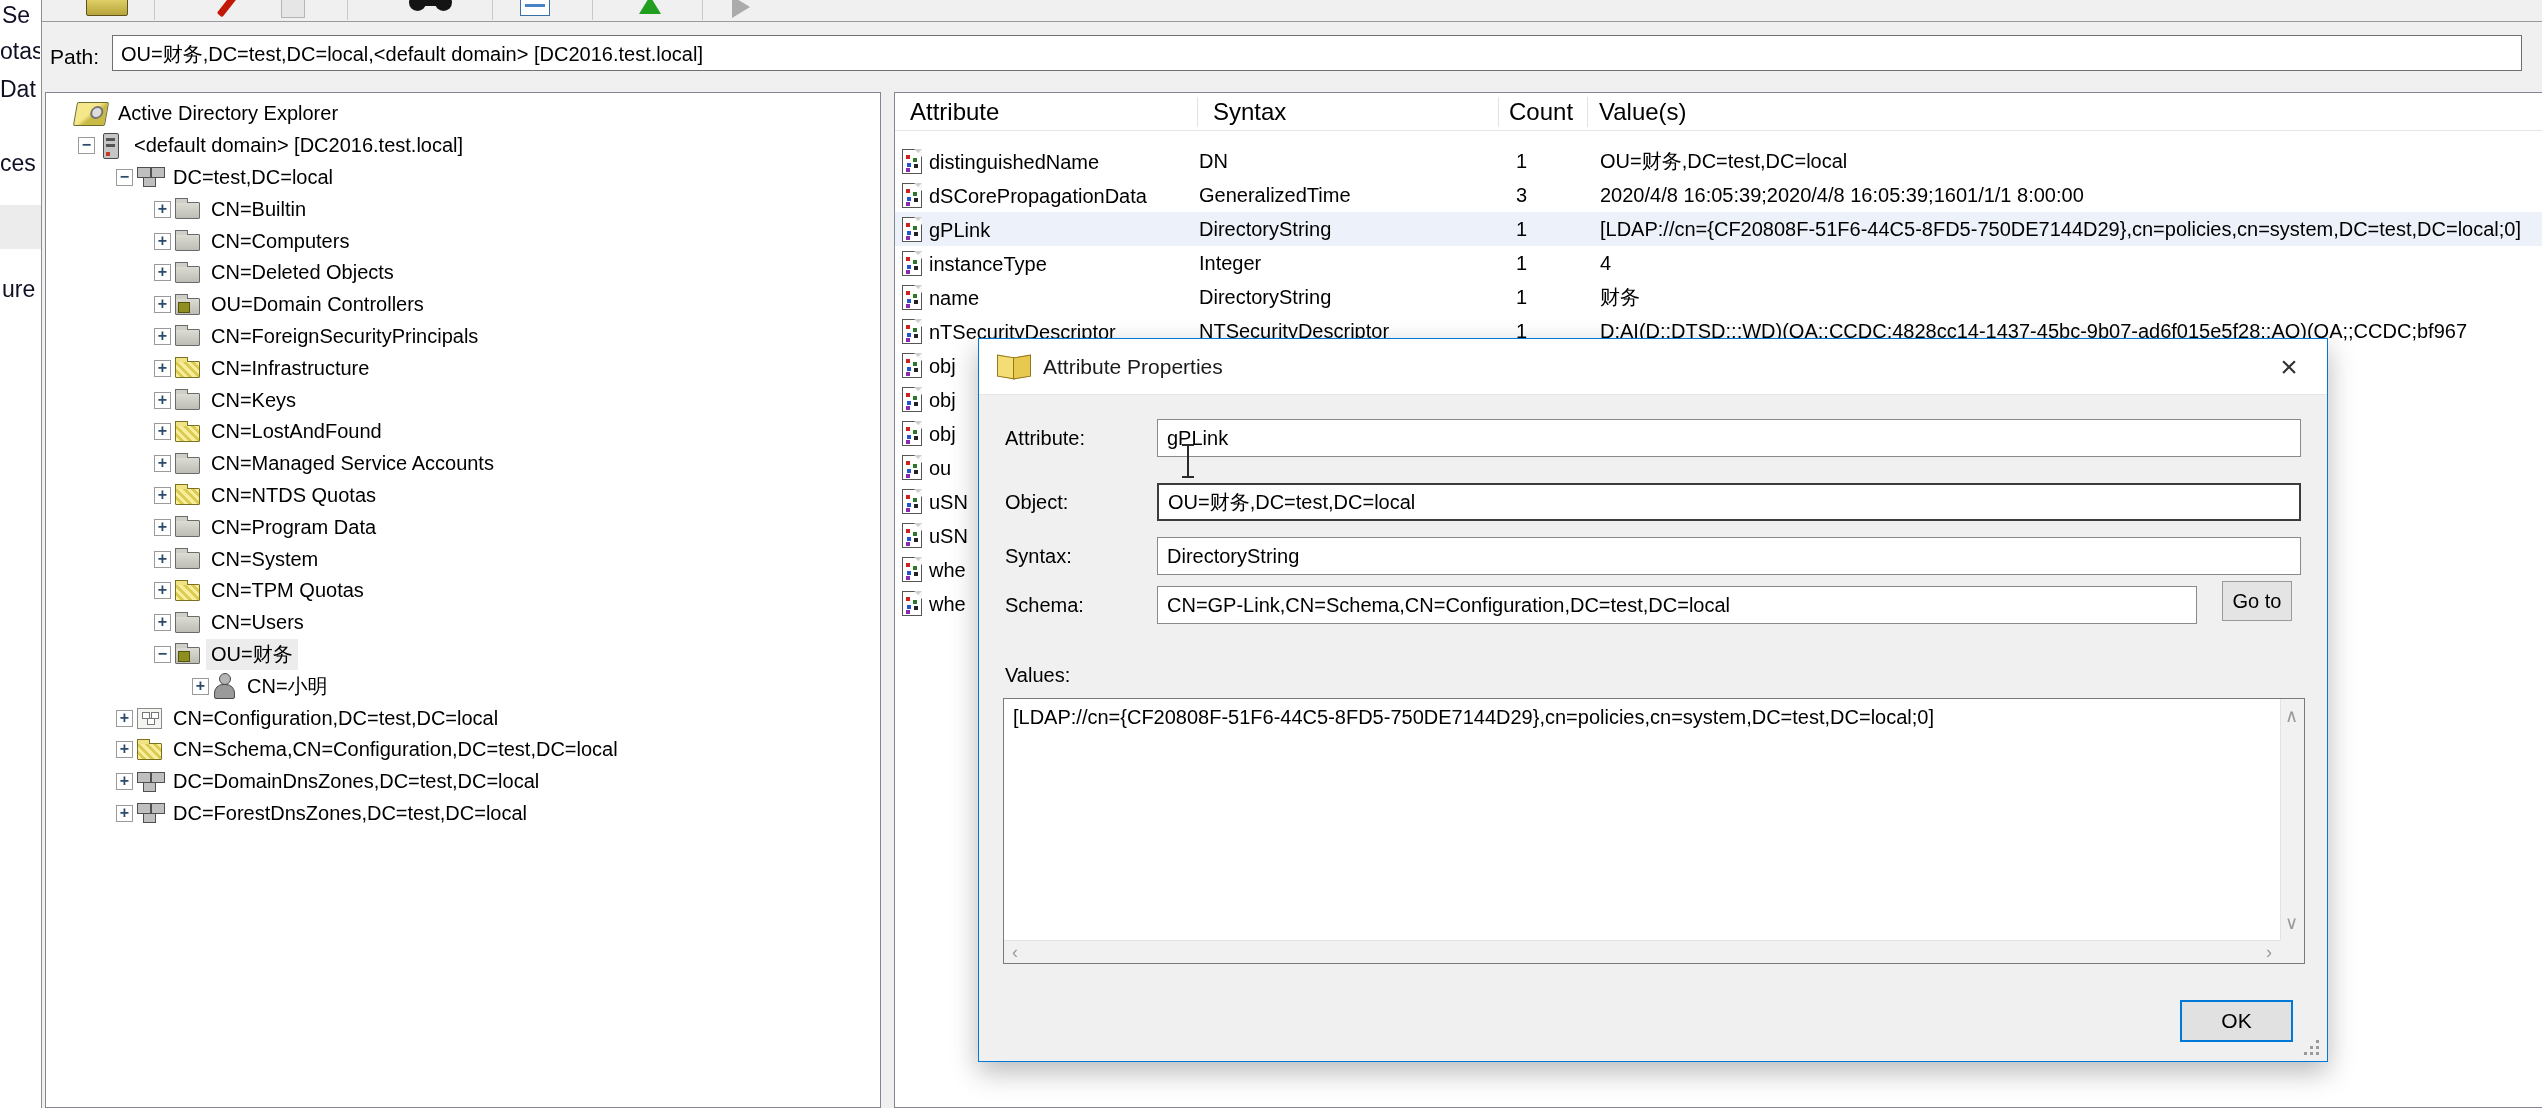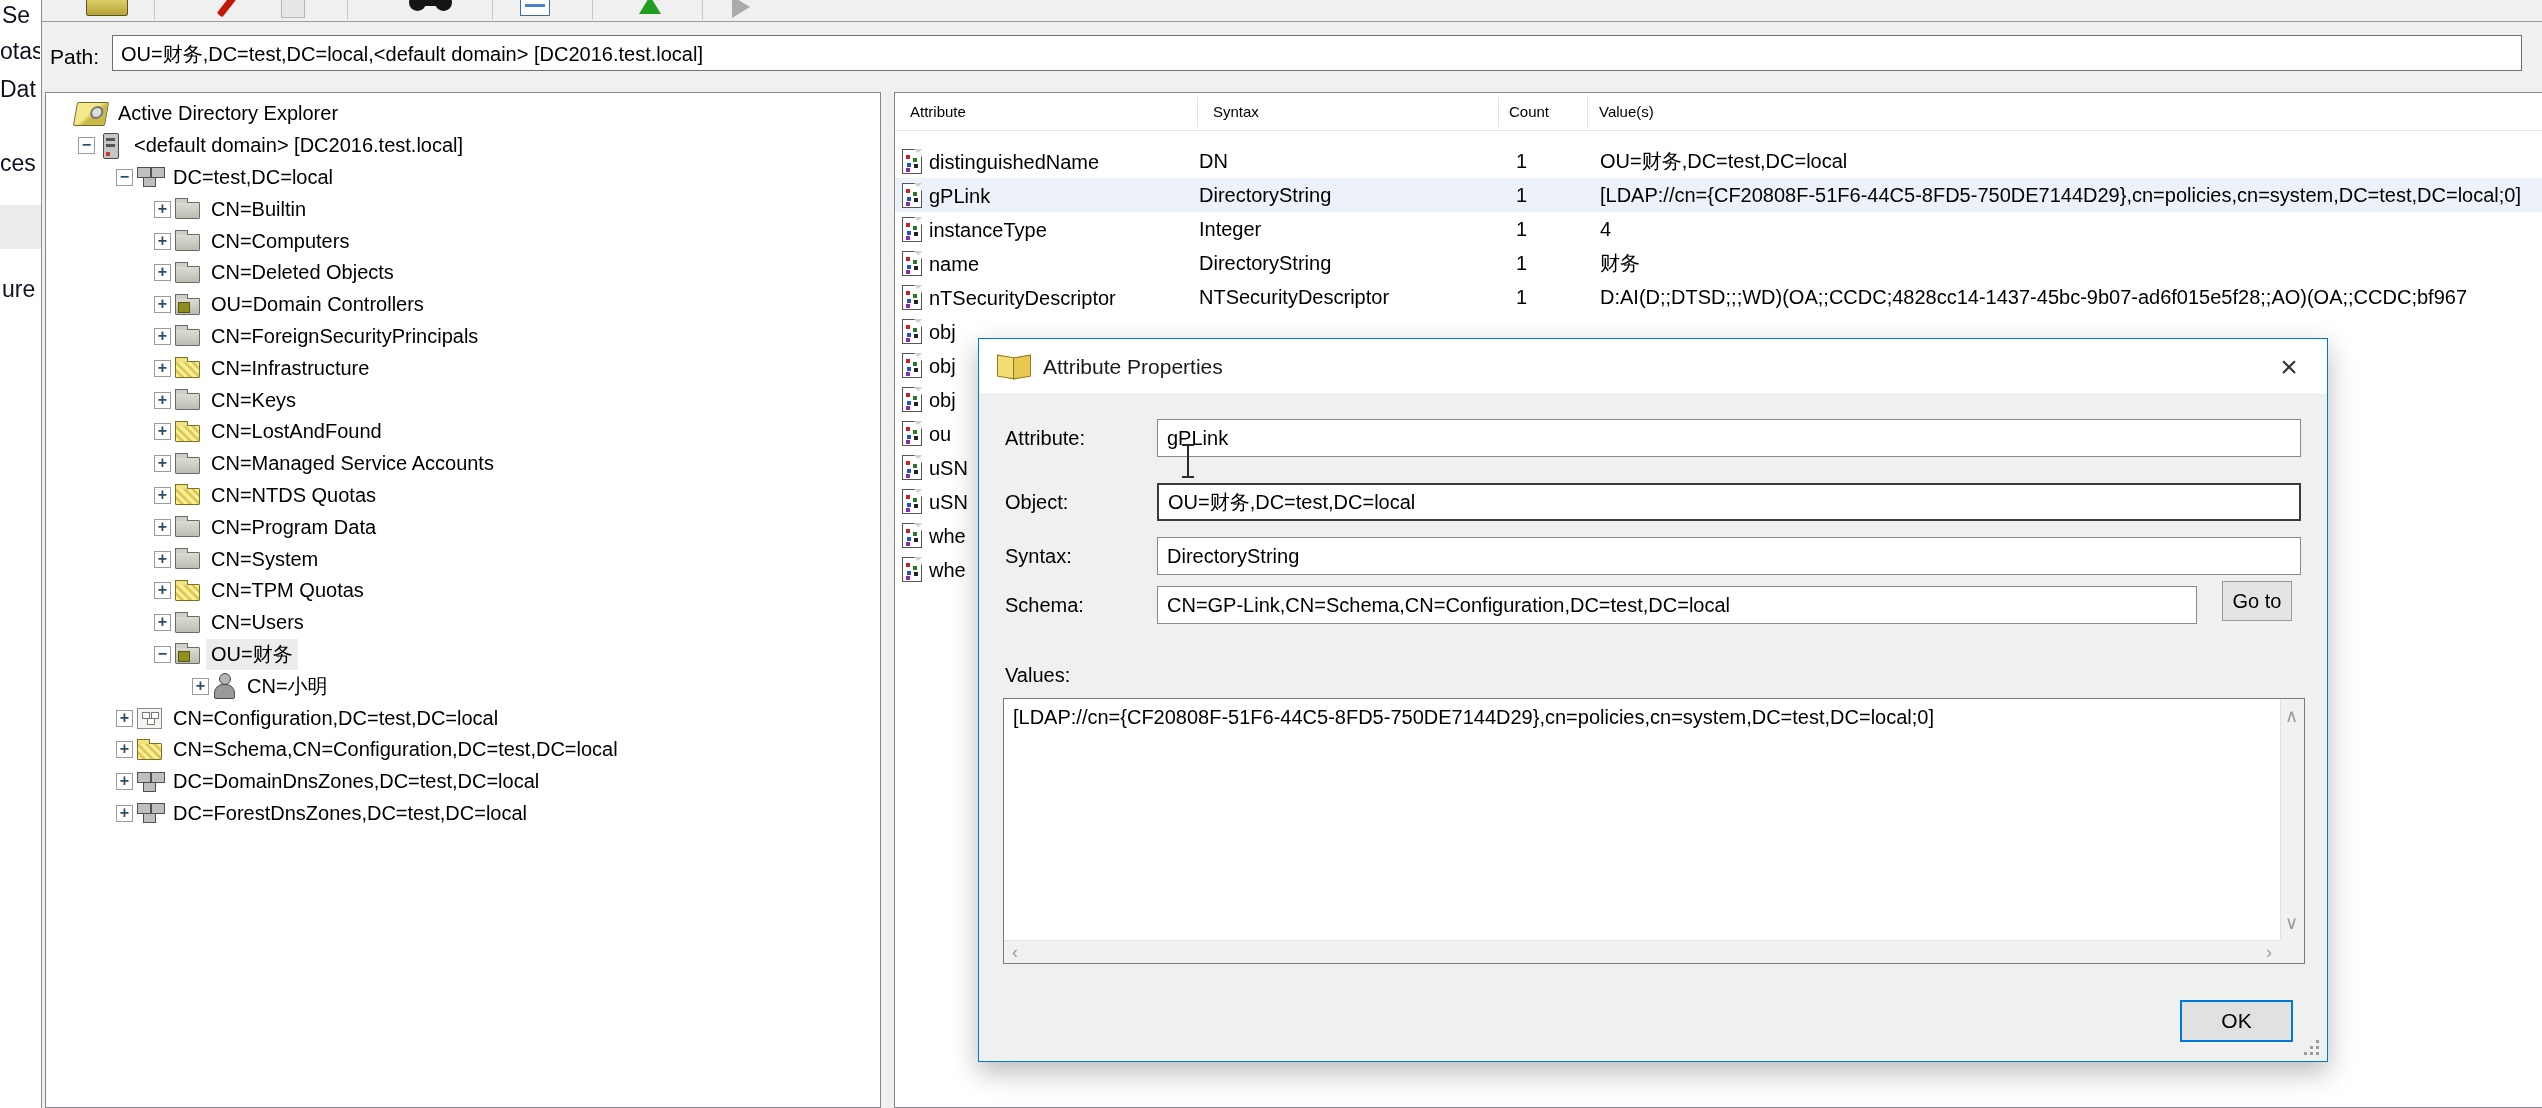--- a/index.html
+++ b/index.html
@@ -67,21 +67,21 @@
   .ico.folder.ou::after{content:"";position:absolute;left:2px;bottom:1px;width:10px;height:9px;background:#8f8f1f;border:1px solid #55550f}
   .ico.person{width:23px;height:26px}
   .ico.person::before{content:"";position:absolute;left:6px;top:0;width:10px;height:10px;border-radius:50%;background:#b5b5b5;border:1px solid #4a4a4a}
   .ico.person::after{content:"";position:absolute;left:1px;top:11px;width:19px;height:13px;border-radius:9px 9px 2px 2px;background:#9a9a9a;border:1px solid #4a4a4a}
   .ico.config{width:25px;height:21px;background:#f4f4f0;border:1px solid #8a8a8a}
   .ico.config::before{content:"";position:absolute;left:4px;top:3px;width:6px;height:5px;border:1px solid #777;background:#fff;box-shadow:9px 0 0 -1px #fff,9px 0 0 0 #777}
   .ico.config::after{content:"";position:absolute;left:9px;bottom:3px;width:6px;height:5px;border:1px solid #777;background:#fff}
 
   
   .lhead{position:absolute;left:0;top:0;right:0;height:38px;background:#fff;border-bottom:1px solid #e5e5e5;
-     display:grid;grid-template-columns:302px 301px 89px auto;align-items:center;font-size:15px}
+     display:grid;grid-template-columns:302px 301px 89px auto;align-items:center;font-size:24px}
   .lhead .h1{padding-left:15px}.lhead .h2{padding-left:16px}.lhead .h3{padding-left:11px}.lhead .h4{padding-left:12px}
   .hsep{position:absolute;top:4px;width:1px;height:30px;background:#e2e2e2}
   .lrows{position:absolute;left:0;top:51px;right:0}
   .arow{height:34px;display:grid;grid-template-columns:302px 301px 89px auto;align-items:center;font-size:20px;white-space:nowrap}
   .arow>div{overflow:hidden}
   .arow .c1{display:flex;align-items:flex-end;padding-left:7px}
   .arow .c2{padding-left:2px}.arow .c3{padding-left:18px}.arow .c4{padding-left:13px}
   .arow.sel{background:#edf2fa}
   .attr-ico{flex:0 0 auto;width:20px;height:25px;background:#fff;border:1px solid #555;position:relative;margin-right:7px}
   .attr-ico::before{content:"";position:absolute;right:-1px;top:-1px;border:4px solid;border-color:#cfcfcf #f8f8f8 transparent transparent}
@@ -304,20 +304,29 @@
     <div class="lrows">
       <div class="arow">
         <div class="c1">
             <span class="attr-ico"></span>
             <span>distinguishedName</span>
           </div>
         <div class="c2">DN</div>
         <div class="c3">1</div>
         <div class="c4">OU=财务,DC=test,DC=local</div>
       </div>
+      <div class="arow">
+        <div class="c1">
+            <span class="attr-ico"></span>
+            <span>dSCorePropagationData</span>
+          </div>
+        <div class="c2">GeneralizedTime</div>
+        <div class="c3">3</div>
+        <div class="c4">2020/4/8 16:05:39;2020/4/8 16:05:39;1601/1/1 8:00:00</div>
+      </div>
       <div class="arow sel">
         <div class="c1">
             <span class="attr-ico"></span>
             <span>gPLink</span>
           </div>
         <div class="c2">DirectoryString</div>
         <div class="c3">1</div>
         <div class="c4">[LDAP://cn={CF20808F-51F6-44C5-8FD5-750DE7144D29},cn=policies,cn=system,DC=test,DC=local;0]</div>
       </div>
       <div class="arow">

